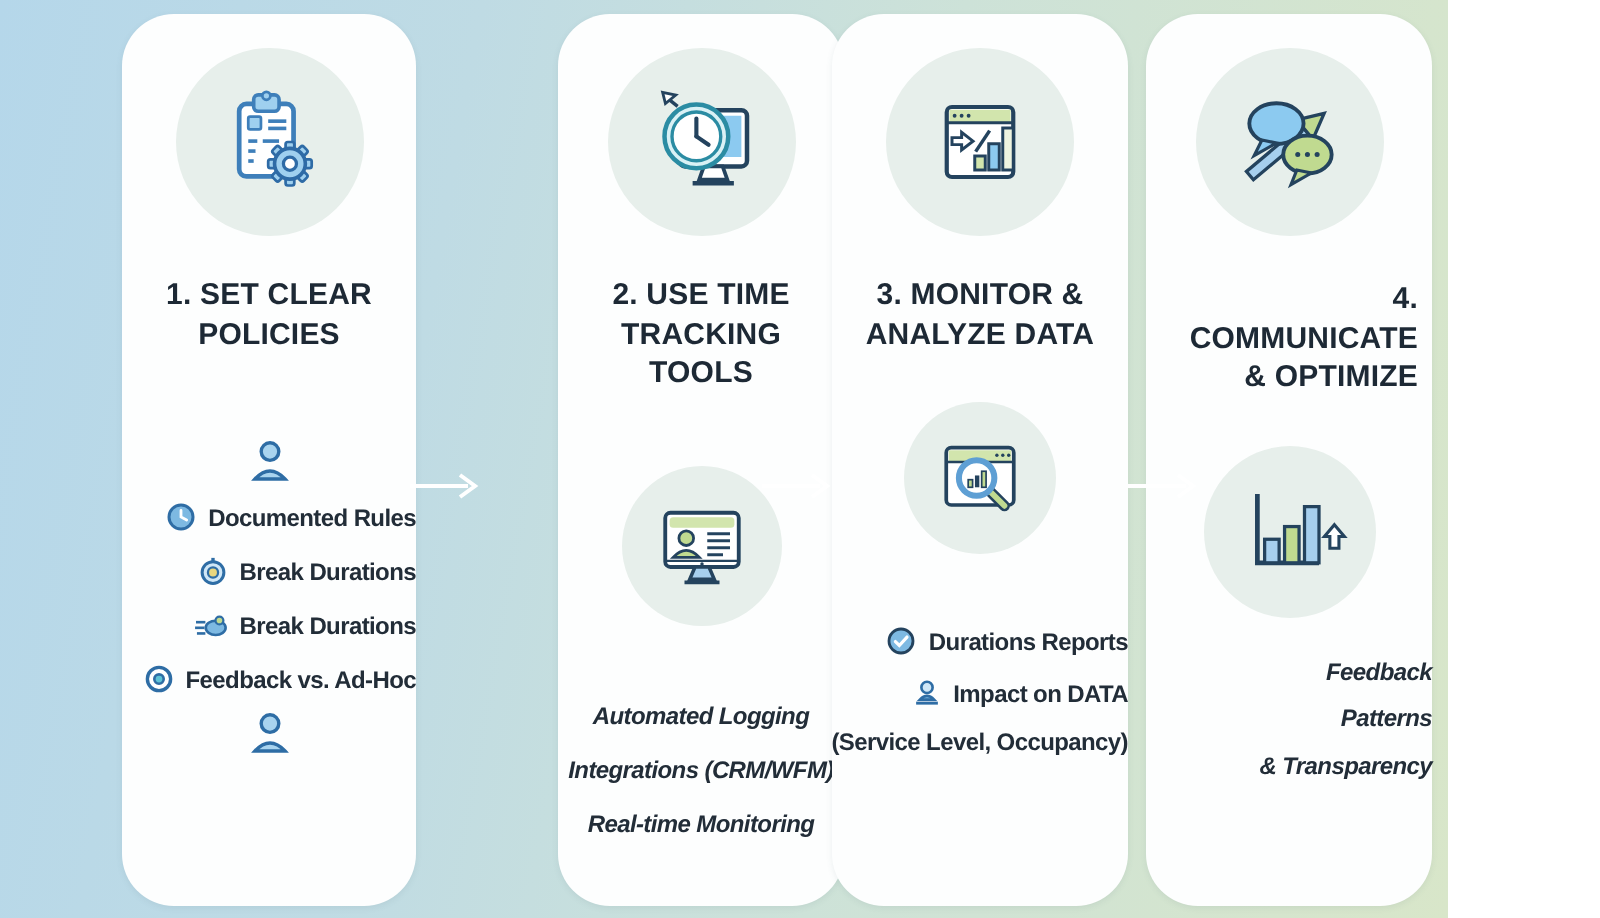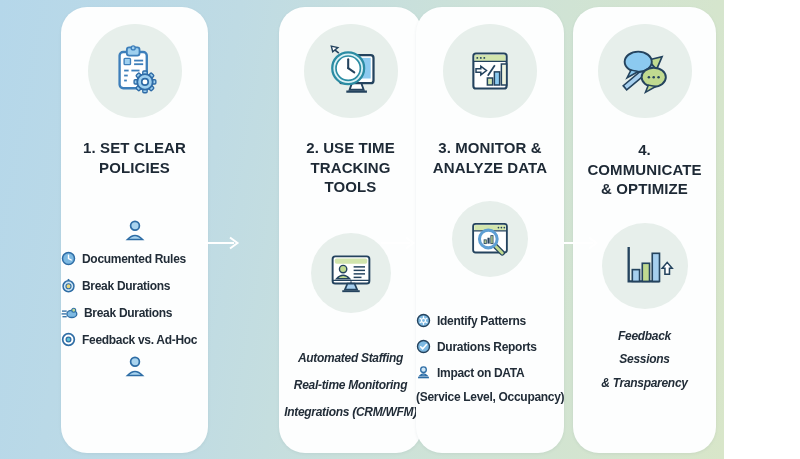--- a/index.html
+++ b/index.html
@@ -12,21 +12,21 @@
   }
   .card{
     position:absolute;top:7px;height:446px;
     background:#fdfefe;border-radius:26px;
     box-sizing:border-box;text-align:center;
     box-shadow:0 1px 3px rgba(80,110,120,.10);
   }
   #card1{left:61px;width:147px;}
   #card2{left:237px;width:143px;margin-left:42px;}
   #card3{left:416px;width:148px;}
-  #card4{left:573px;width:143px;}
+  #card4{left:573px;width:143px;text-align:right;}
   .hero{
     width:94px;height:94px;border-radius:50%;
     background:#e7efeb;margin:17px auto 0;
     display:flex;align-items:center;justify-content:center;
   }
   .mid{
     border-radius:50%;background:#e7efeb;
     margin-left:auto;margin-right:auto;
     display:flex;align-items:center;justify-content:center;
   }
@@ -35,21 +35,21 @@
   #card4 .mid{width:86px;height:86px;margin-top:24px;}
   .title{
     margin:20px 7px 0;font-size:15px;font-weight:bold;
     color:#1d2935;line-height:1.3;letter-spacing:.1px;
   }
   #card4 .title{margin-top:22px;}
   .person-row{margin-top:42px;height:22px;display:flex;justify-content:center;}
   .person-row.bottom{margin-top:8px;}
   .icon-list{margin-top:10px;display:flex;flex-direction:column;gap:12px;}
   .row{
-    display:flex;align-items:center;justify-content:flex-start;gap:6px;
+    display:flex;align-items:center;justify-content:flex-end;gap:6px;
     font-size:12px;font-weight:600;color:#222d38;
     letter-spacing:-.3px;white-space:nowrap;height:15px;
   }
   .row svg{flex:0 0 auto;}
   #card3 .icon-list{margin-top:36px;gap:11px;}
   #card3 .row.cont{margin-top:-2px;}
   .plainlist{font-size:12px;font-weight:600;color:#222d38;letter-spacing:-.3px;font-style:italic;}
   #card2 .plainlist{margin-top:32px;line-height:27px;}
   #card4 .plainlist{margin-top:16px;line-height:23.5px;}
   .plainlist div{white-space:nowrap;}
@@ -164,23 +164,23 @@
         <line x1="35" y1="29" x2="48" y2="29" stroke="#24435e" stroke-width="1.7"></line>
         <line x1="35" y1="33" x2="48" y2="33" stroke="#24435e" stroke-width="1.7"></line>
         <line x1="35" y1="37" x2="44" y2="37" stroke="#24435e" stroke-width="1.7"></line>
         <line x1="11" y1="40.5" x2="53" y2="40.5" stroke="#24435e" stroke-width="1.4"></line>
         <circle cx="32" cy="42.3" r="1" fill="#24435e"></circle>
         <path d="M28 44 L36 44 L39 51 L25 51 Z" fill="#a6cfee" stroke="#24435e" stroke-width="2"></path>
         <line x1="22" y1="52.8" x2="42" y2="52.8" stroke="#24435e" stroke-width="2.2"></line>
       </svg>
     </div>
     <div class="plainlist">
-      <div>Automated Staffing</div>
+      <div>Automated Logging</div>
+      <div>Integrations (CRM/WFM)</div>
       <div>Real-time Monitoring</div>
-      <div>Integrations (CRM/WFM)</div>
     </div>
   </div>
 
   <div class="card" id="card3">
     <div class="hero">
       <svg width="56" height="56" viewBox="0 0 64 64">
         <rect x="13" y="12" width="38" height="40" rx="3" fill="#ffffff" stroke="#24435e" stroke-width="2.4"></rect>
         <path d="M14.5 13.5 h35 v7 h-35 z" fill="#d2e5ad"></path>
         <line x1="13" y1="21" x2="51" y2="21" stroke="#24435e" stroke-width="1.6"></line>
         <circle cx="17.5" cy="17" r="1.1" fill="#24435e"></circle>
@@ -207,32 +207,20 @@
         <circle cx="30" cy="32" r="10.5" fill="#ffffff" stroke="#5e9fd4" stroke-width="3.6"></circle>
         <rect x="25" y="33" width="2.6" height="4.5" fill="#c0da90" stroke="#24435e" stroke-width="1"></rect>
         <rect x="29" y="30.5" width="2.6" height="7" fill="#24435e"></rect>
         <rect x="33" y="28" width="2.6" height="9.5" fill="#c0da90" stroke="#24435e" stroke-width="1"></rect>
       </svg>
     </div>
     <div class="icon-list">
       <div class="row">
         <svg width="15" height="15" viewBox="0 0 16 16">
           <circle cx="8" cy="8" r="6.4" fill="#7db9e2" stroke="#24435e" stroke-width="1.5"></circle>
-          <g stroke="#ffffff" stroke-width="1.3">
-            <line x1="8" y1="3.4" x2="8" y2="12.6"></line>
-            <line x1="4" y1="5.7" x2="12" y2="10.3"></line>
-            <line x1="4" y1="10.3" x2="12" y2="5.7"></line>
-          </g>
-          <circle cx="8" cy="8" r="2.1" fill="#7db9e2" stroke="#ffffff" stroke-width="1.2"></circle>
-        </svg>
-        <span>Identify Patterns</span>
-      </div>
-      <div class="row">
-        <svg width="15" height="15" viewBox="0 0 16 16">
-          <circle cx="8" cy="8" r="6.4" fill="#7db9e2" stroke="#24435e" stroke-width="1.5"></circle>
           <path d="M5 8.3 L7.1 10.4 L11.2 5.9" stroke="#ffffff" stroke-width="1.7" fill="none" stroke-linecap="round"></path>
         </svg>
         <span>Durations Reports</span>
       </div>
       <div class="row">
         <svg width="15" height="15" viewBox="0 0 16 16">
           <circle cx="8" cy="5" r="3" fill="#cfe7f7" stroke="#2e6da5" stroke-width="1.4"></circle>
           <path d="M4.2 11.5 Q8 7.5 11.8 11.5 Z" fill="#7db9e2" stroke="#2e6da5" stroke-width="1.4"></path>
           <line x1="2.2" y1="13.4" x2="13.8" y2="13.4" stroke="#2e6da5" stroke-width="1.6"></line>
         </svg>
@@ -265,21 +253,21 @@
       <svg width="58" height="58" viewBox="0 0 64 64">
         <path d="M14 11 V49 H48" fill="none" stroke="#24435e" stroke-width="2.6"></path>
         <rect x="18" y="36" width="8" height="13" fill="#a6cfee" stroke="#24435e" stroke-width="1.8"></rect>
         <rect x="29" y="29" width="8" height="20" fill="#c0da90" stroke="#24435e" stroke-width="1.8"></rect>
         <rect x="40" y="18" width="8" height="31" fill="#a6cfee" stroke="#24435e" stroke-width="1.8"></rect>
         <path d="M56.5 28 L62 34.5 L59 34.5 L59 41 L54 41 L54 34.5 L51 34.5 Z" fill="#ffffff" stroke="#24435e" stroke-width="1.7"></path>
       </svg>
     </div>
     <div class="plainlist">
       <div>Feedback</div>
-      <div>Sessions</div>
+      <div>Patterns</div>
       <div>&amp; Transparency</div>
     </div>
   </div>
 
   <div class="connector" style="left:204px">
     <svg width="36" height="16" viewBox="0 0 36 16">
       <line x1="1" y1="8" x2="30" y2="8" stroke="#ffffff" stroke-width="2"></line>
       <path d="M26 2.5 L33.5 8 L26 13.5" fill="none" stroke="#ffffff" stroke-width="2"></path>
     </svg>
   </div>

